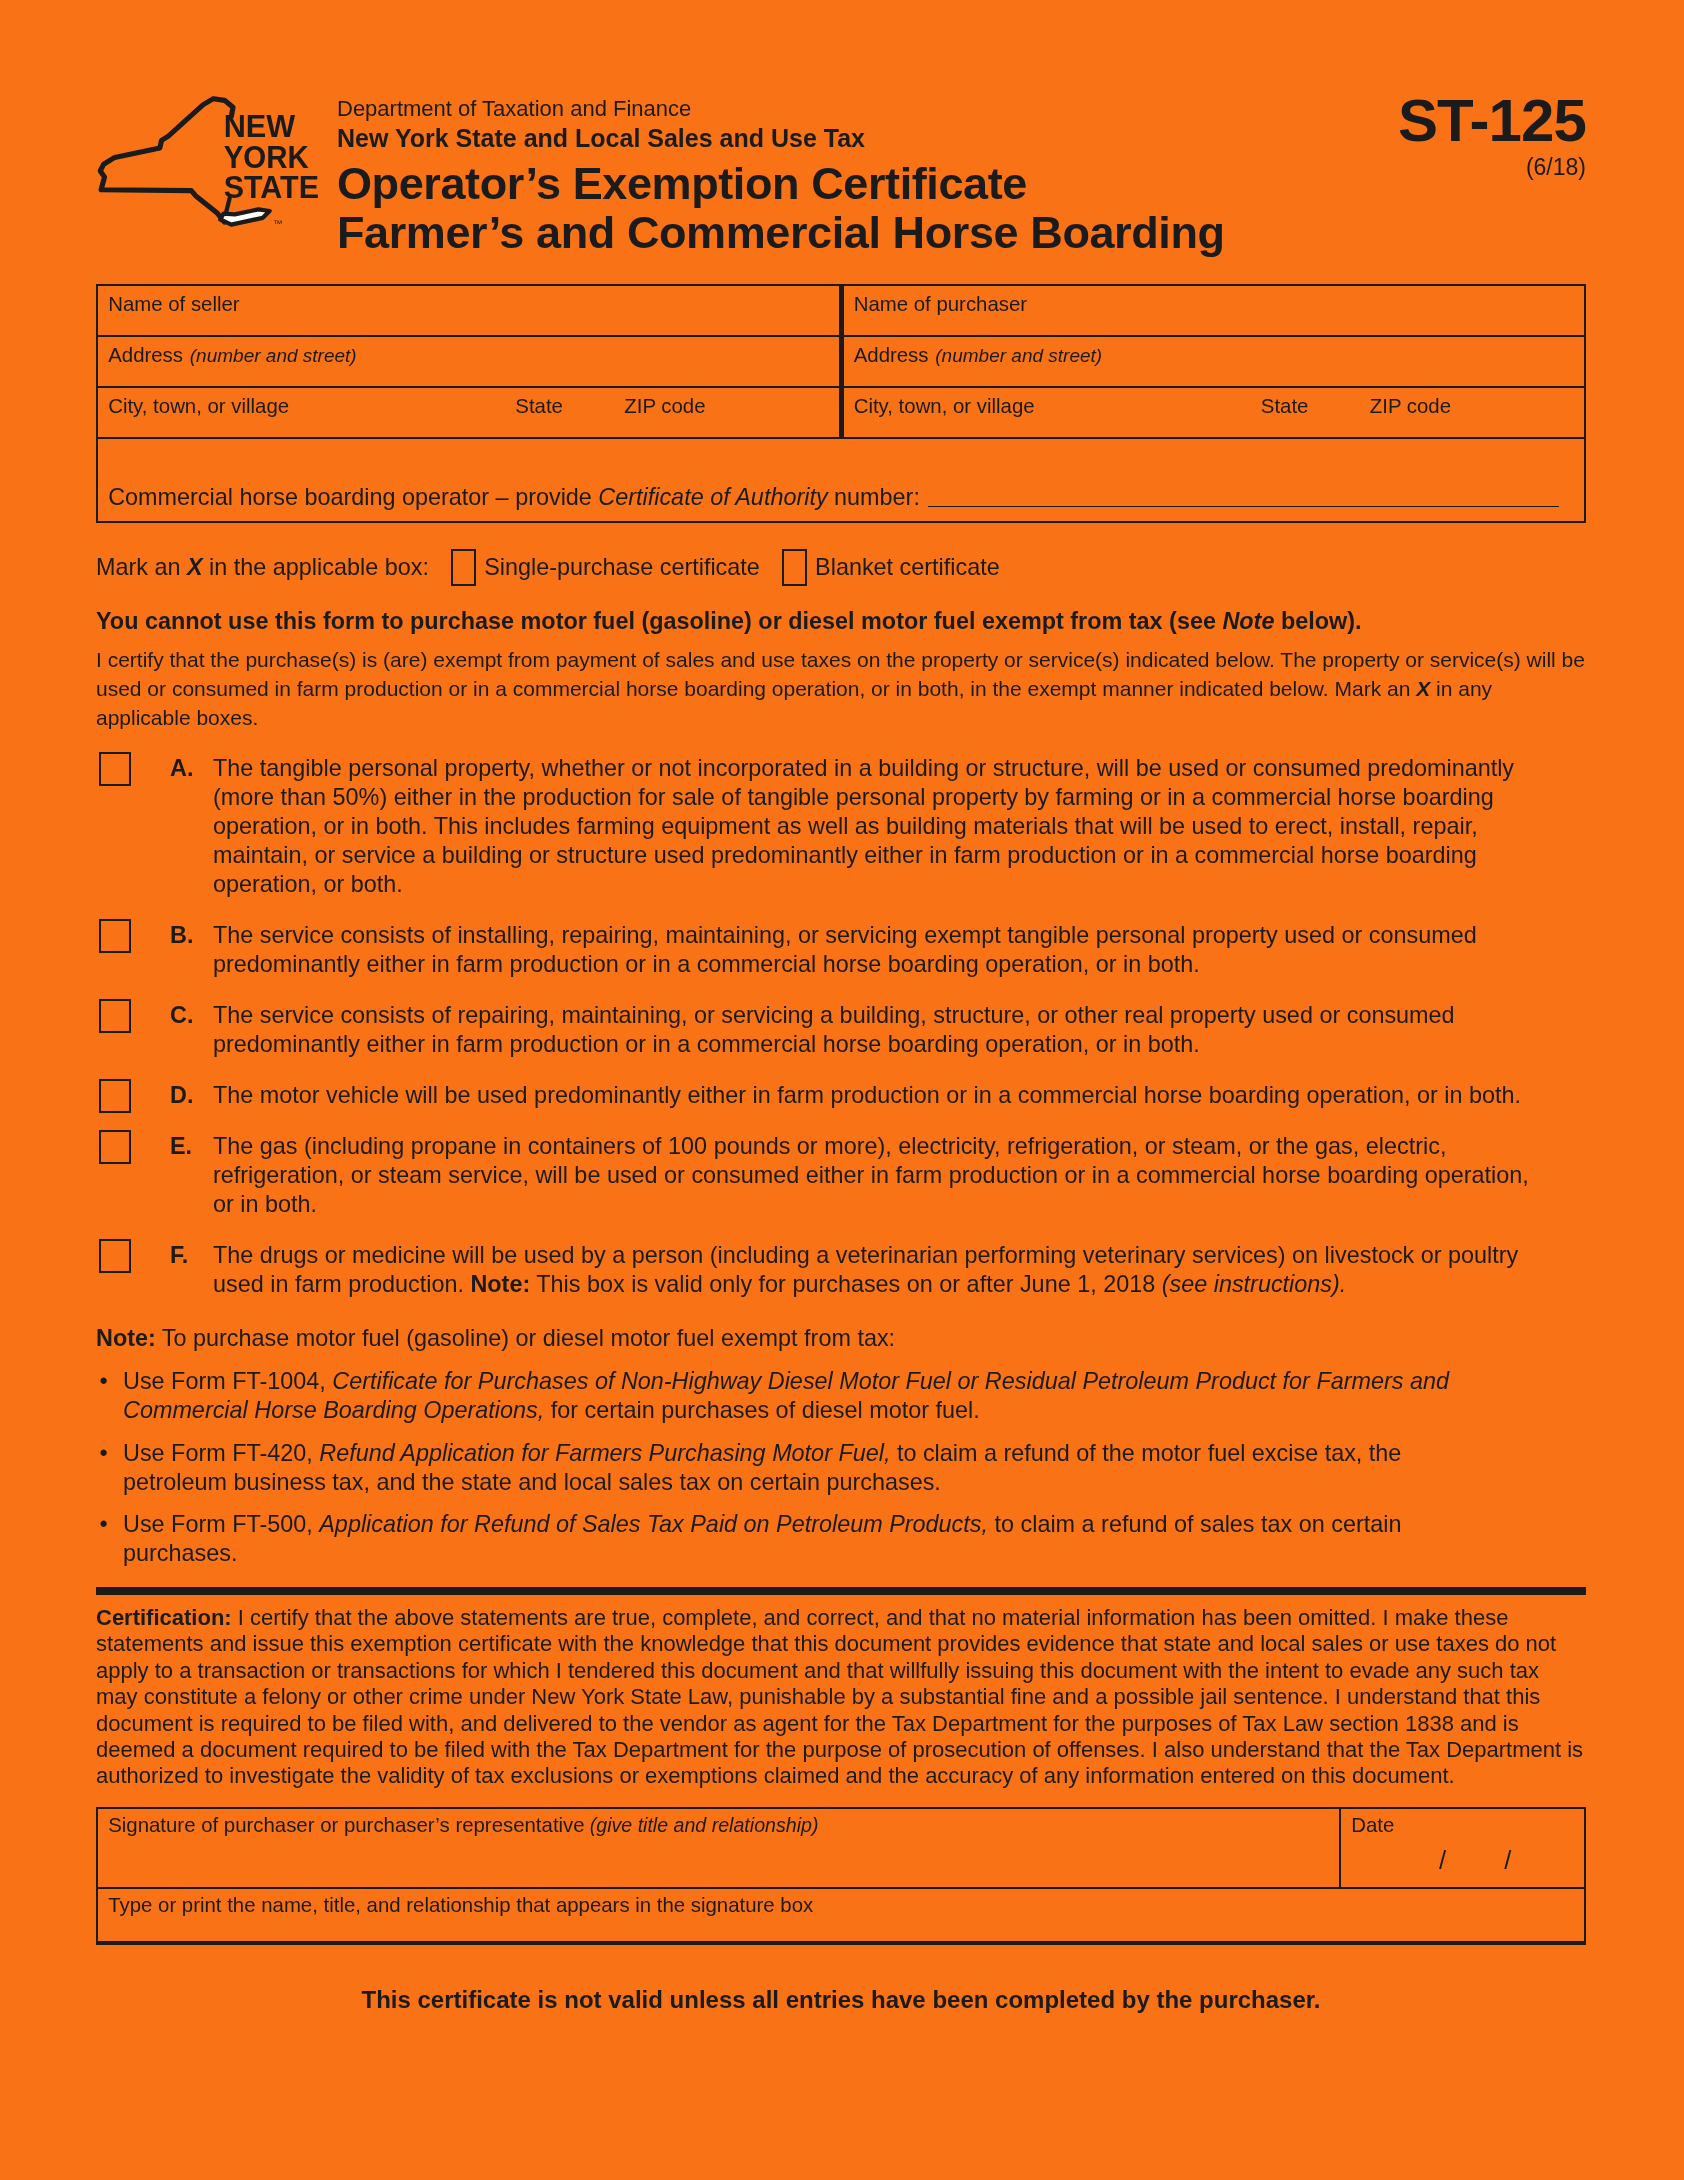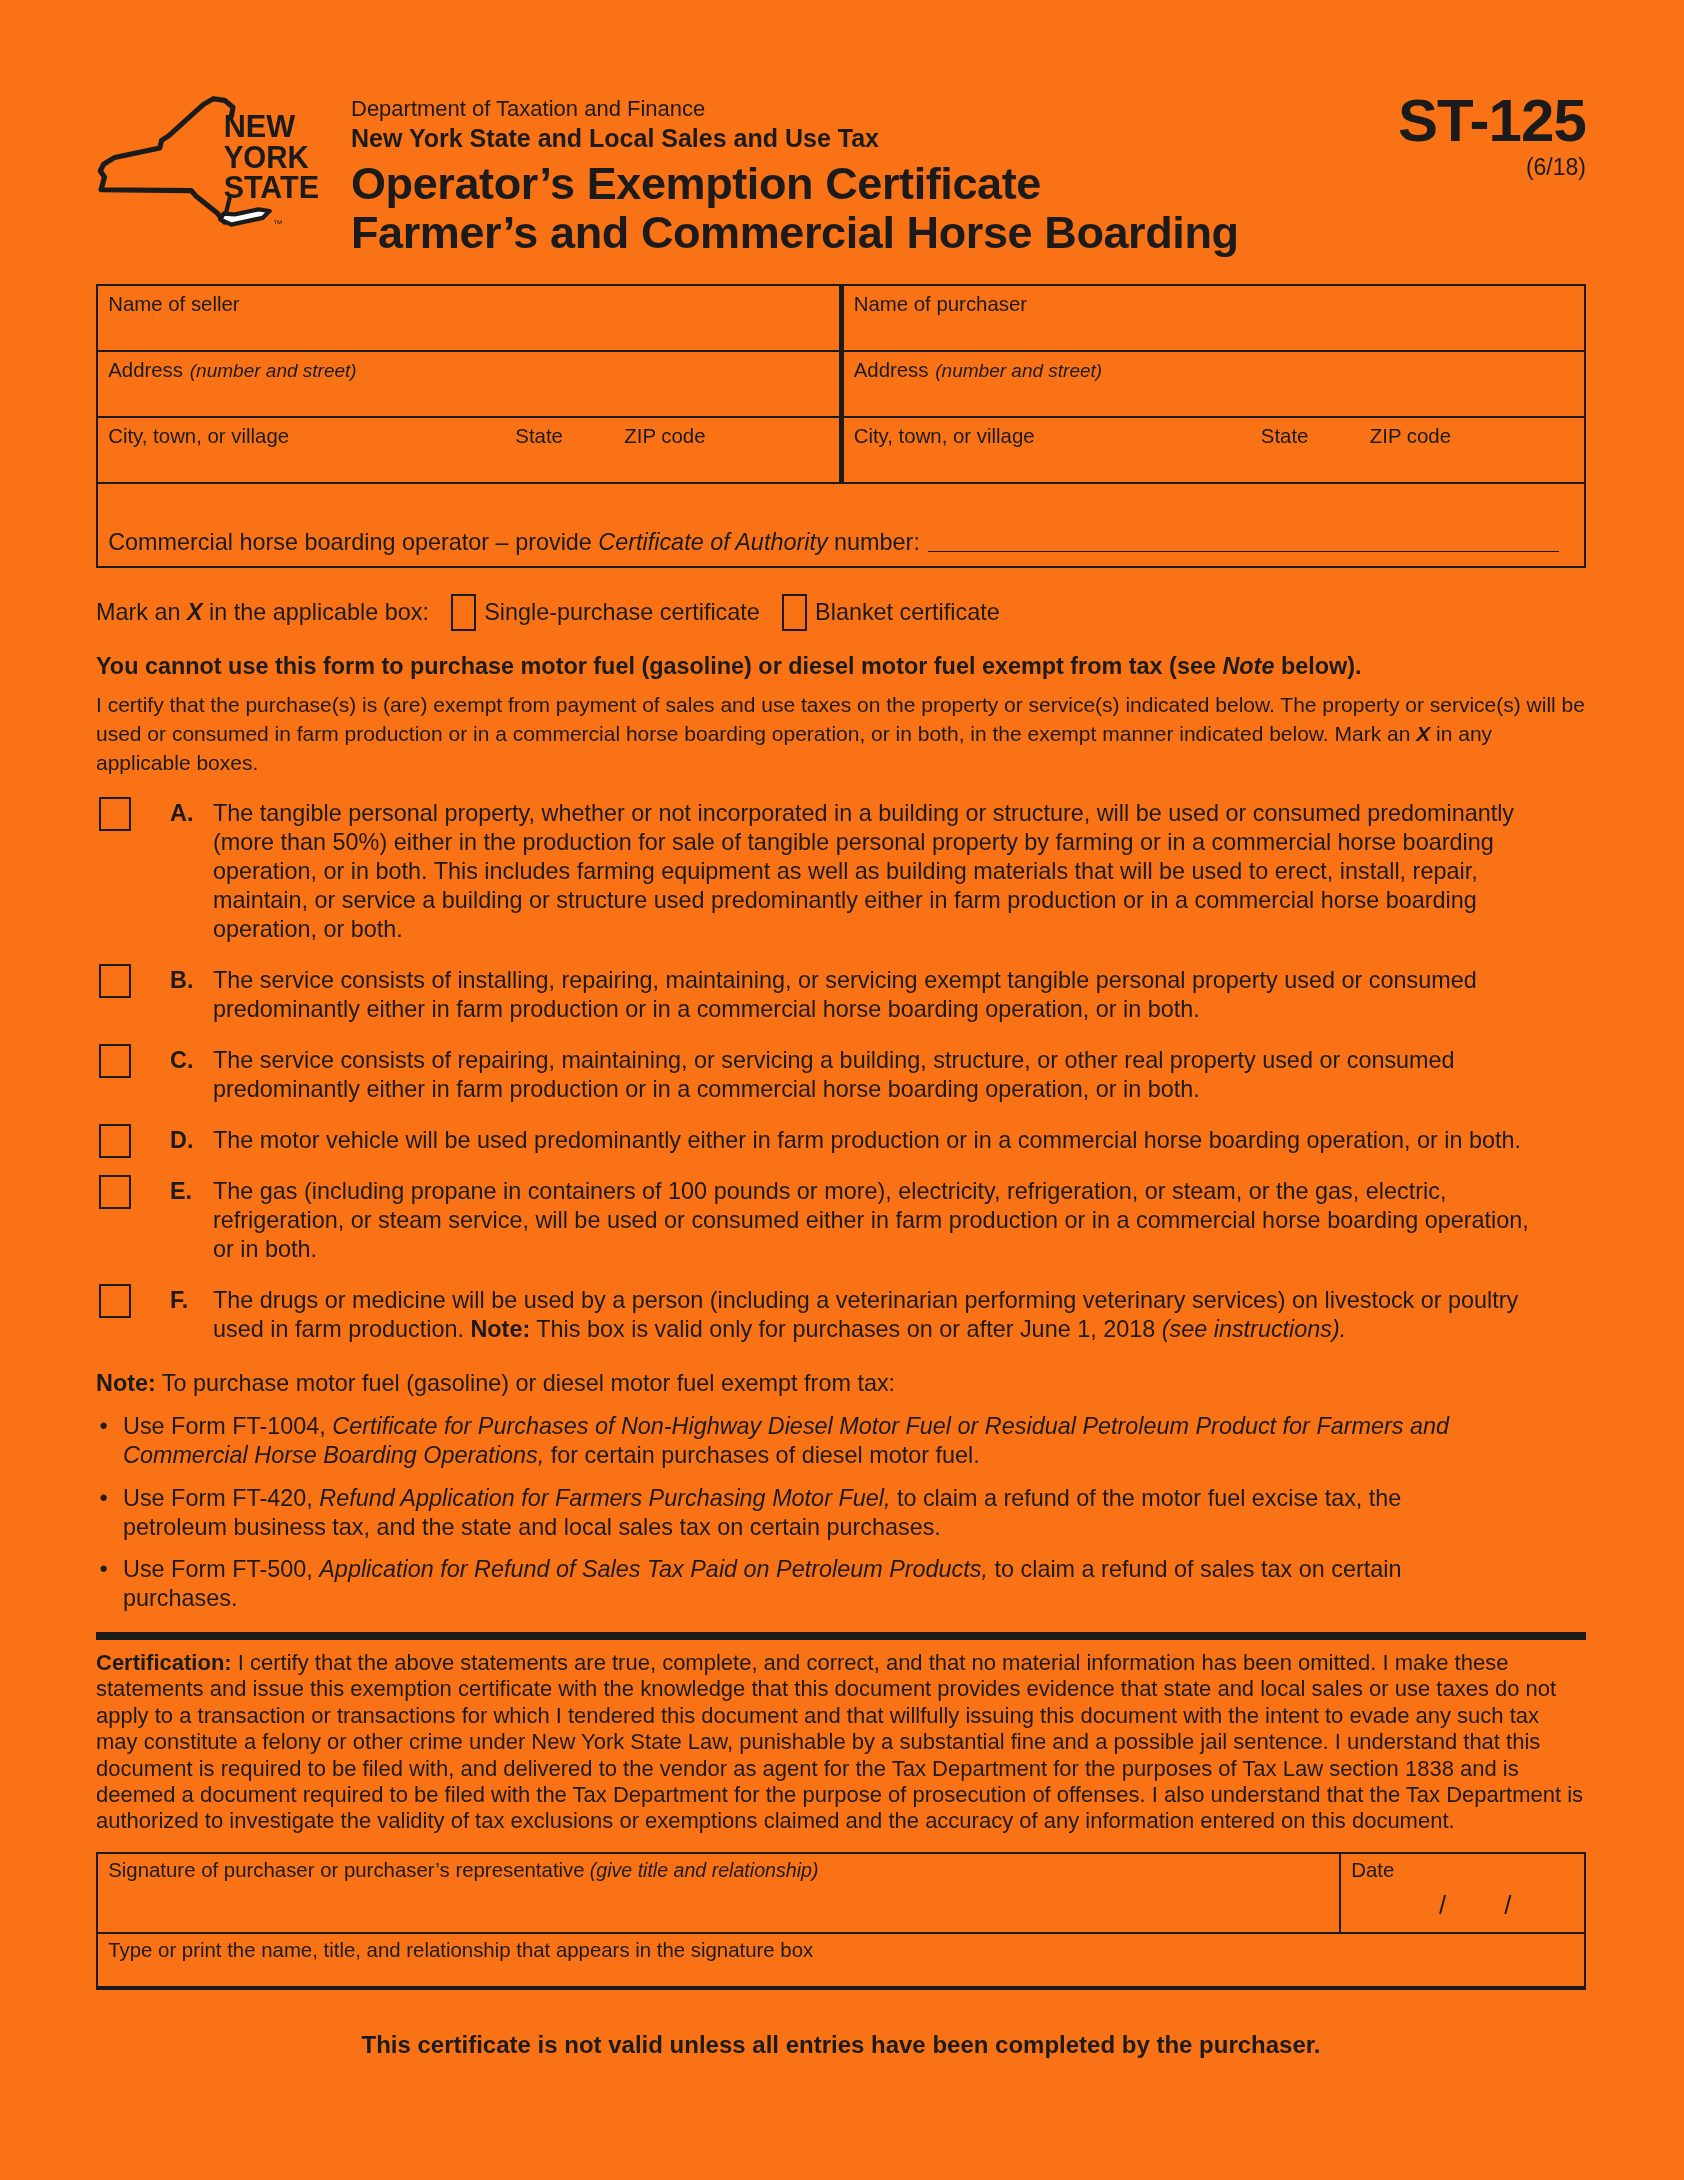--- a/index.html
+++ b/index.html
@@ -13,33 +13,33 @@
     padding:81px 99px 0 96px;
     overflow:hidden;
   }
   .seg-b{font-weight:700}
   .seg-i{font-style:italic}
   .seg-bi{font-weight:700;font-style:italic}
 
   
   .header{position:relative;height:181px}
   .logo{position:absolute;left:0px;top:15.3px;width:223px;height:133px}
-  .header-text{position:absolute;left:255px;top:15.3px}
+  .header-text{position:absolute;left:241px;top:15.3px}
   .dept{font-size:22px;line-height:1.15}
   .subtitle{font-size:25px;font-weight:700;margin-top:2.6px}
   .title{font-size:45px;font-weight:700;line-height:1.08;margin-top:6.8px;letter-spacing:-0.4px}
   .form-id{position:absolute;right:0;top:10.2px;text-align:right}
   .form-number{font-size:60px;font-weight:700;line-height:1;letter-spacing:-0.9px}
   .form-rev{font-size:23px;margin-top:2.6px}
 
   
   .parties{border:2.6px solid #1b1b1b;margin-top:22px}
   .prow{display:flex}
   .prow + .prow{border-top:2.6px solid #1b1b1b}
-  .pcell{flex:1;padding:6.8px 10.2px;position:relative;height:64px;box-sizing:border-box}
+  .pcell{flex:1;padding:6.8px 10.2px;position:relative;height:49px;box-sizing:border-box}
   .pcell + .pcell{border-left:5.1px solid #1b1b1b}
   .lbl{font-size:20.4px}
   .hint{font-style:italic;font-size:19px;margin-left:6.8px}
   .cell-labels{display:flex}
   .lbl-city{flex:1}
   .lbl-state{flex:0 0 109px}
   .lbl-zip{flex:0 0 204px}
   .input-area{position:absolute;left:1.7px;right:1.7px;top:32px;bottom:1.7px}
   .operator-row{display:flex;align-items:flex-end;height:84px;box-sizing:border-box;border-top:2.6px solid #1b1b1b;padding:8.5px 10.2px 10.2px}
   .operator-text{font-size:23.4px;white-space:nowrap}

